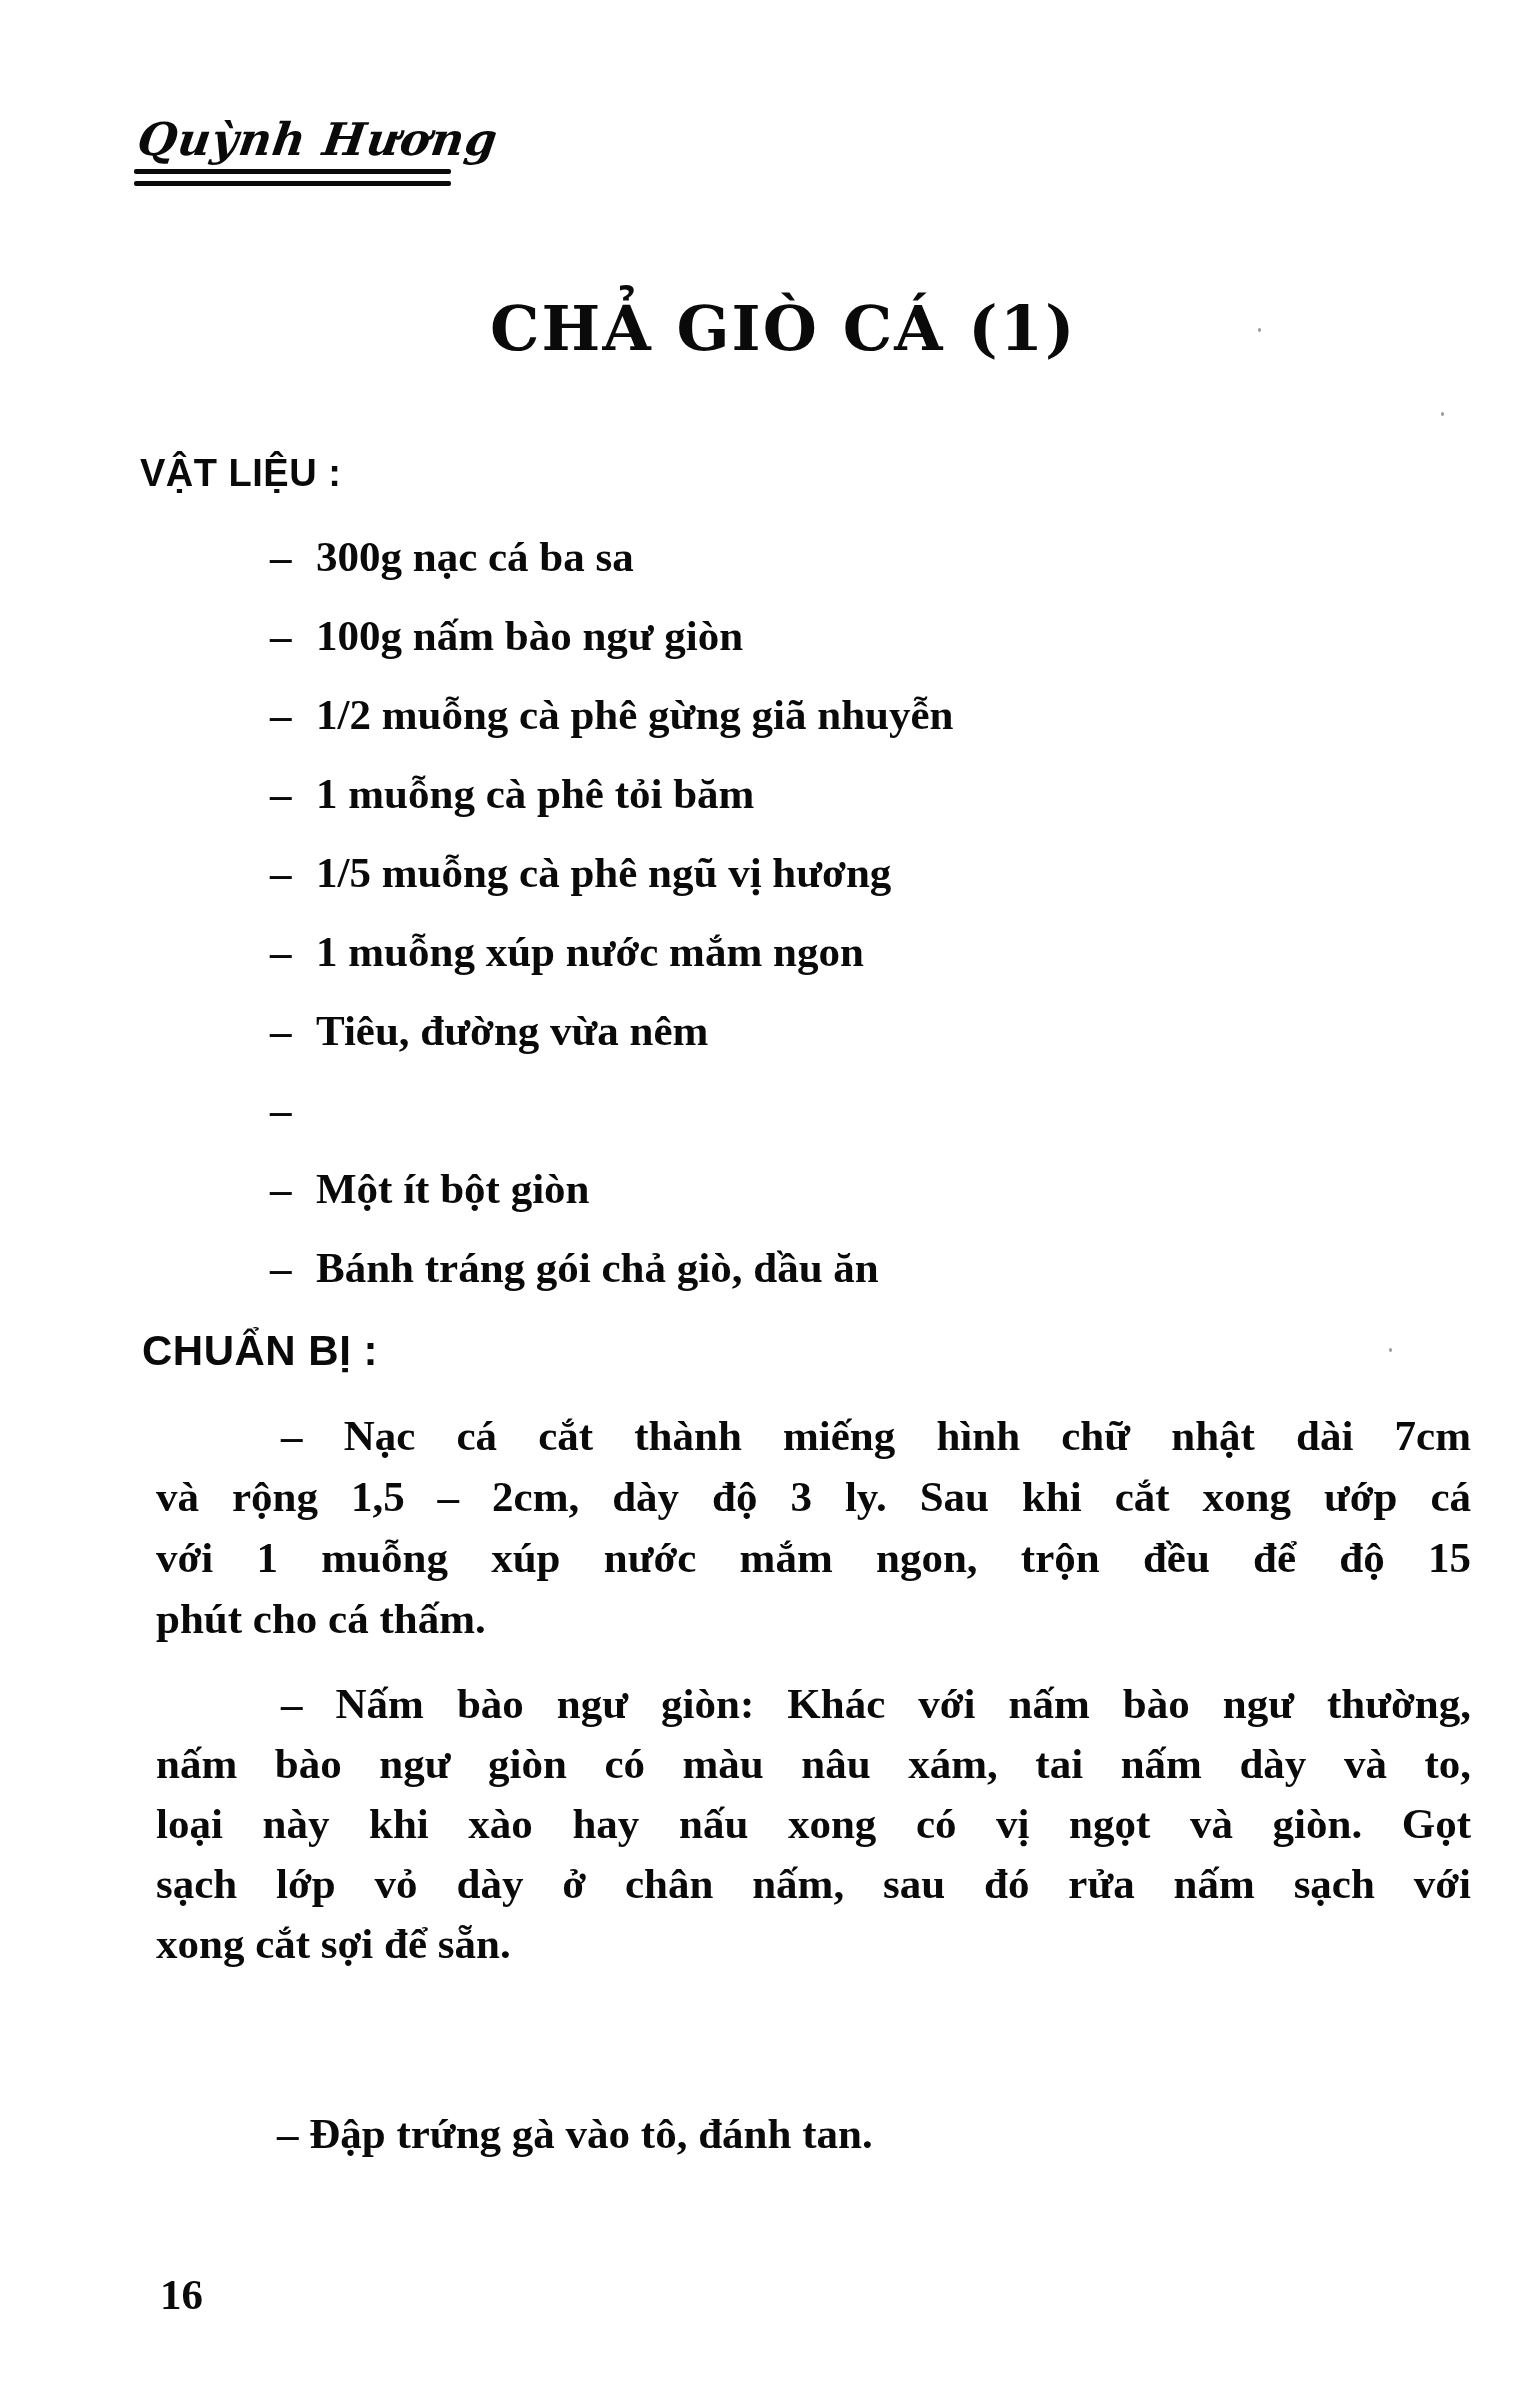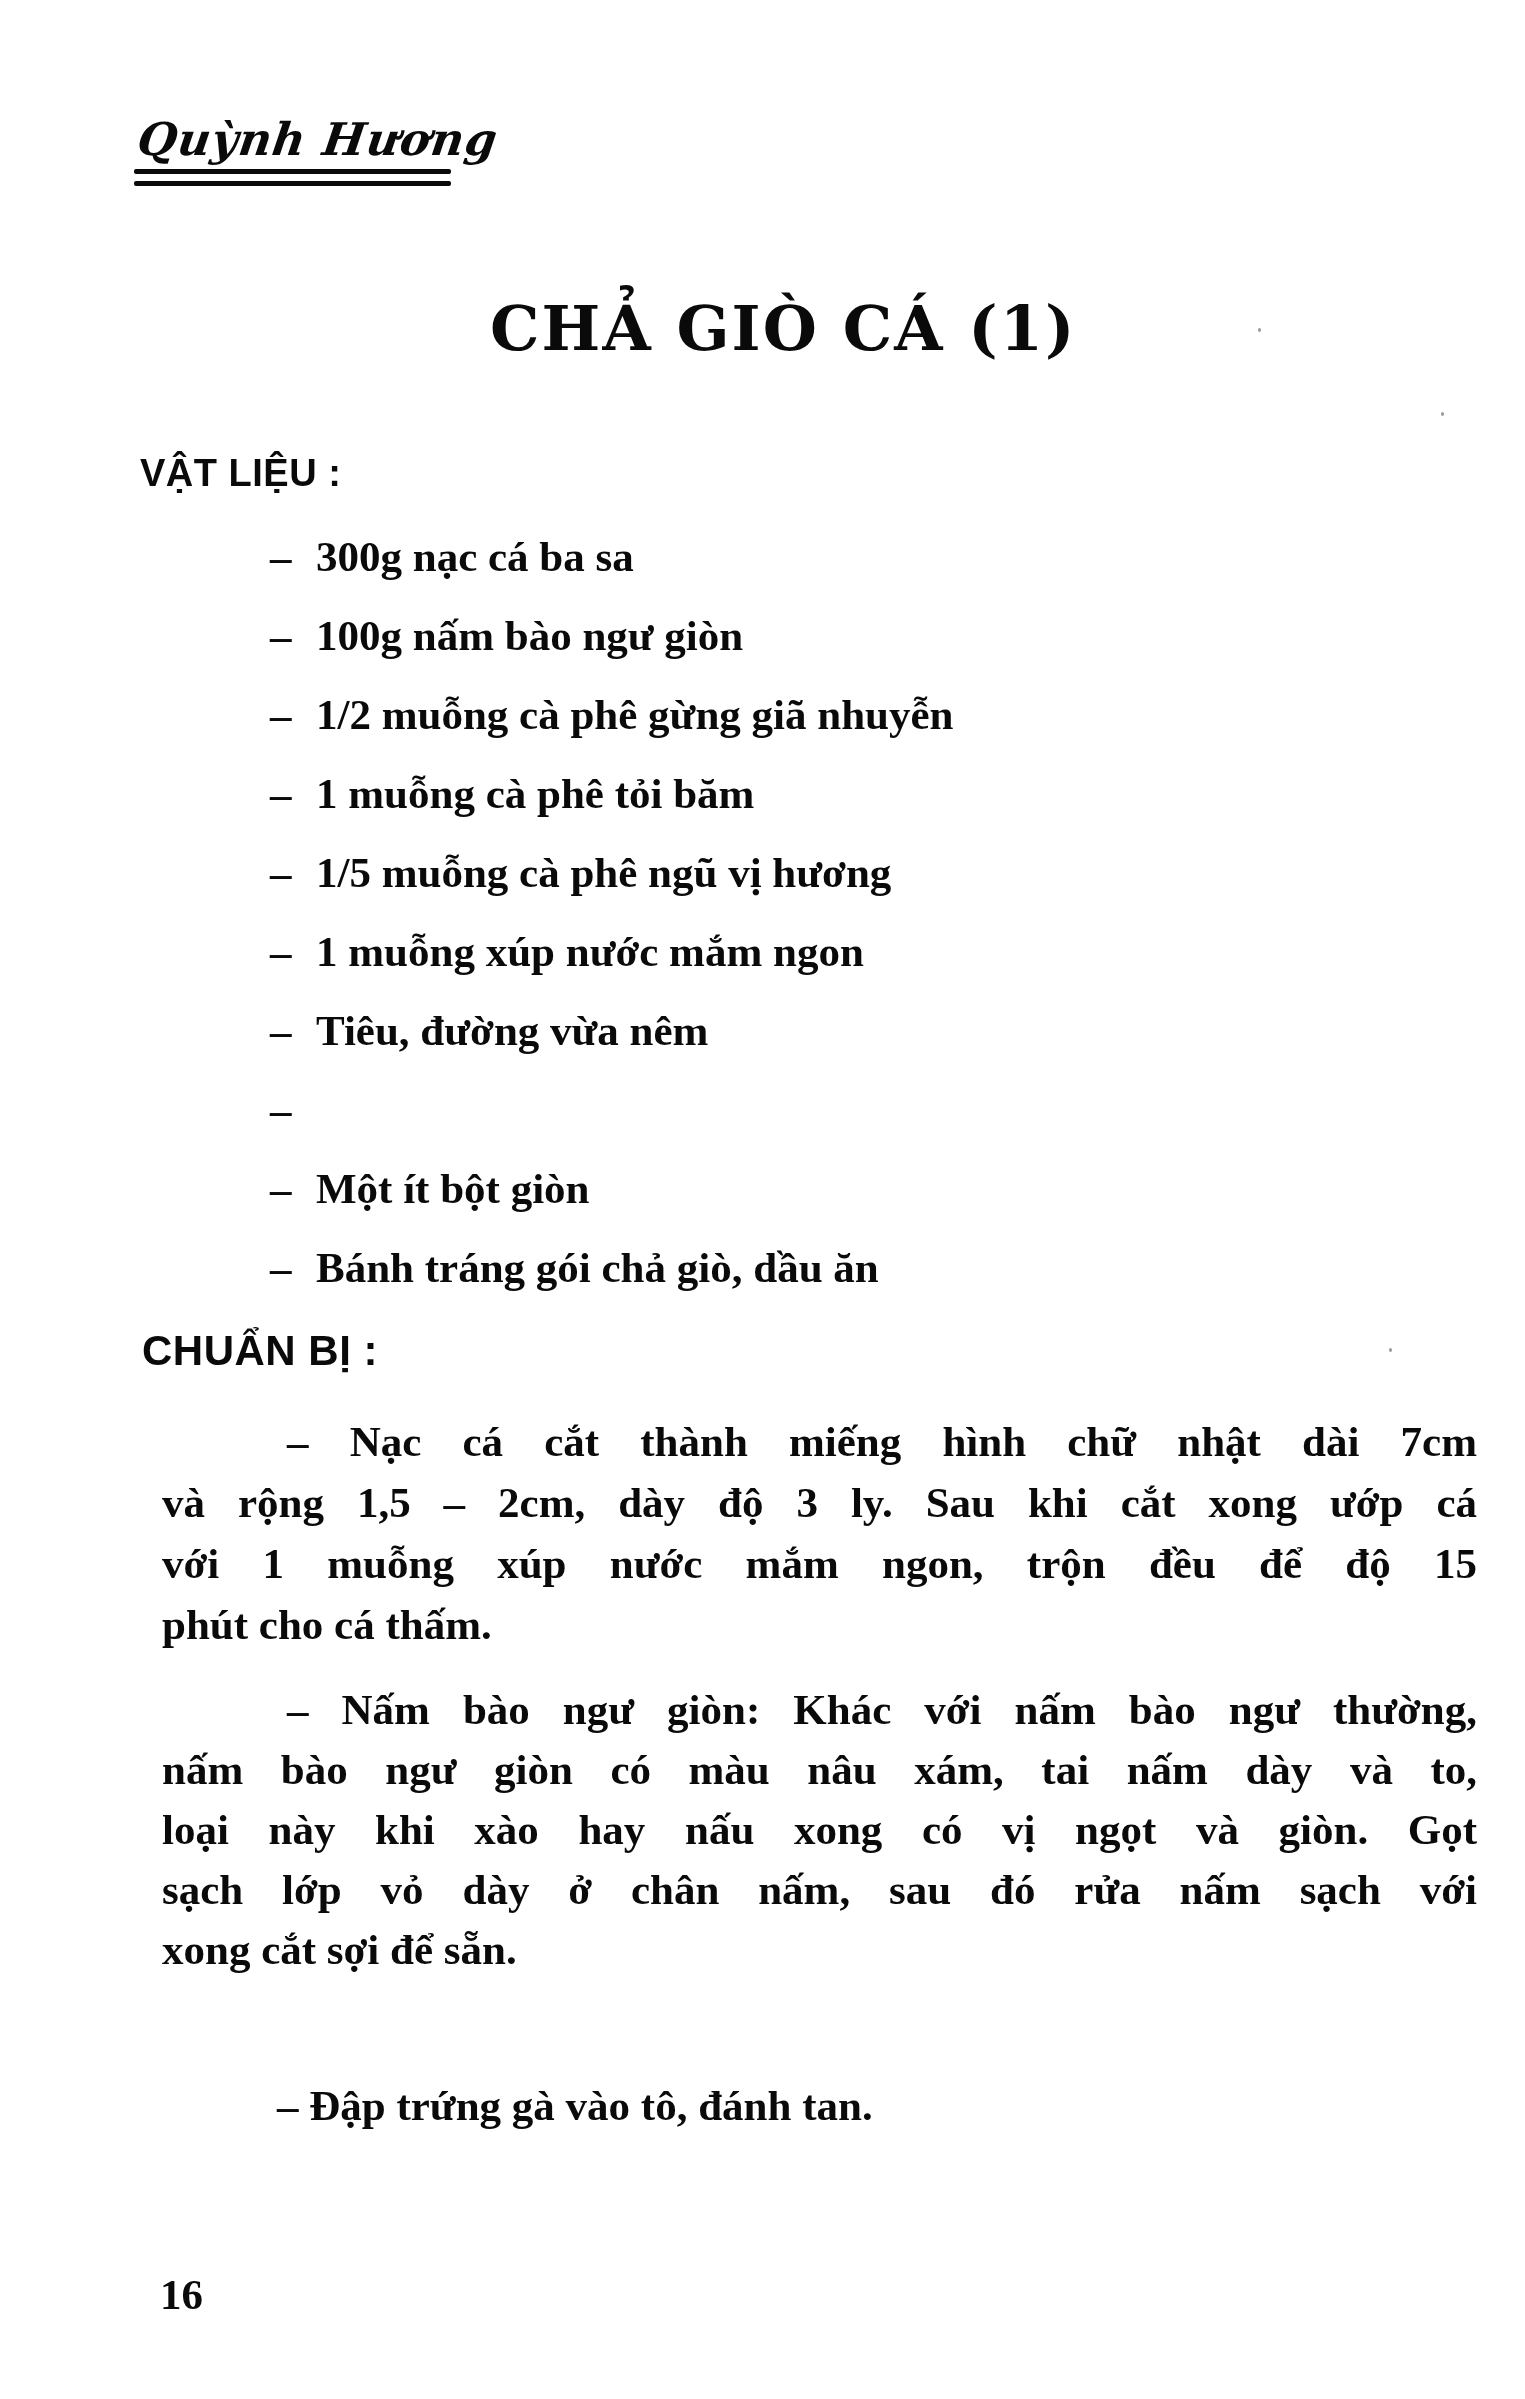--- a/index.html
+++ b/index.html
@@ -106,21 +106,21 @@
 
     
     .para {
       position: absolute;
       left: 152px;
       width: 1315px;
       font-size: 43px;
       font-weight: bold;
       text-align: justify;
       text-align-last: left;
-      margin: 10px;
+      margin: 4px;
     }
     .para .line {
       display: block;
       height: 61px;
       line-height: 55px;
       white-space: nowrap;
       text-align: justify;
       text-align-last: justify;
     }
     .para .line.last {
@@ -133,20 +133,21 @@
     .p2 { top: 1672px; }
     .p2 .line { height: 60px; }
 
     .step {
       position: absolute;
       left: 277px;
       font-size: 43px;
       line-height: 55px;
       font-weight: bold;
       white-space: nowrap;
+      margin-top: 28px;
     }
     .s3 { top: 2078px; }
     .s4 { top: 2156px; }
 
     .page-number {
       position: absolute;
       left: 147px;
       top: 2269px;
       font-size: 43px;
       line-height: 51px;

